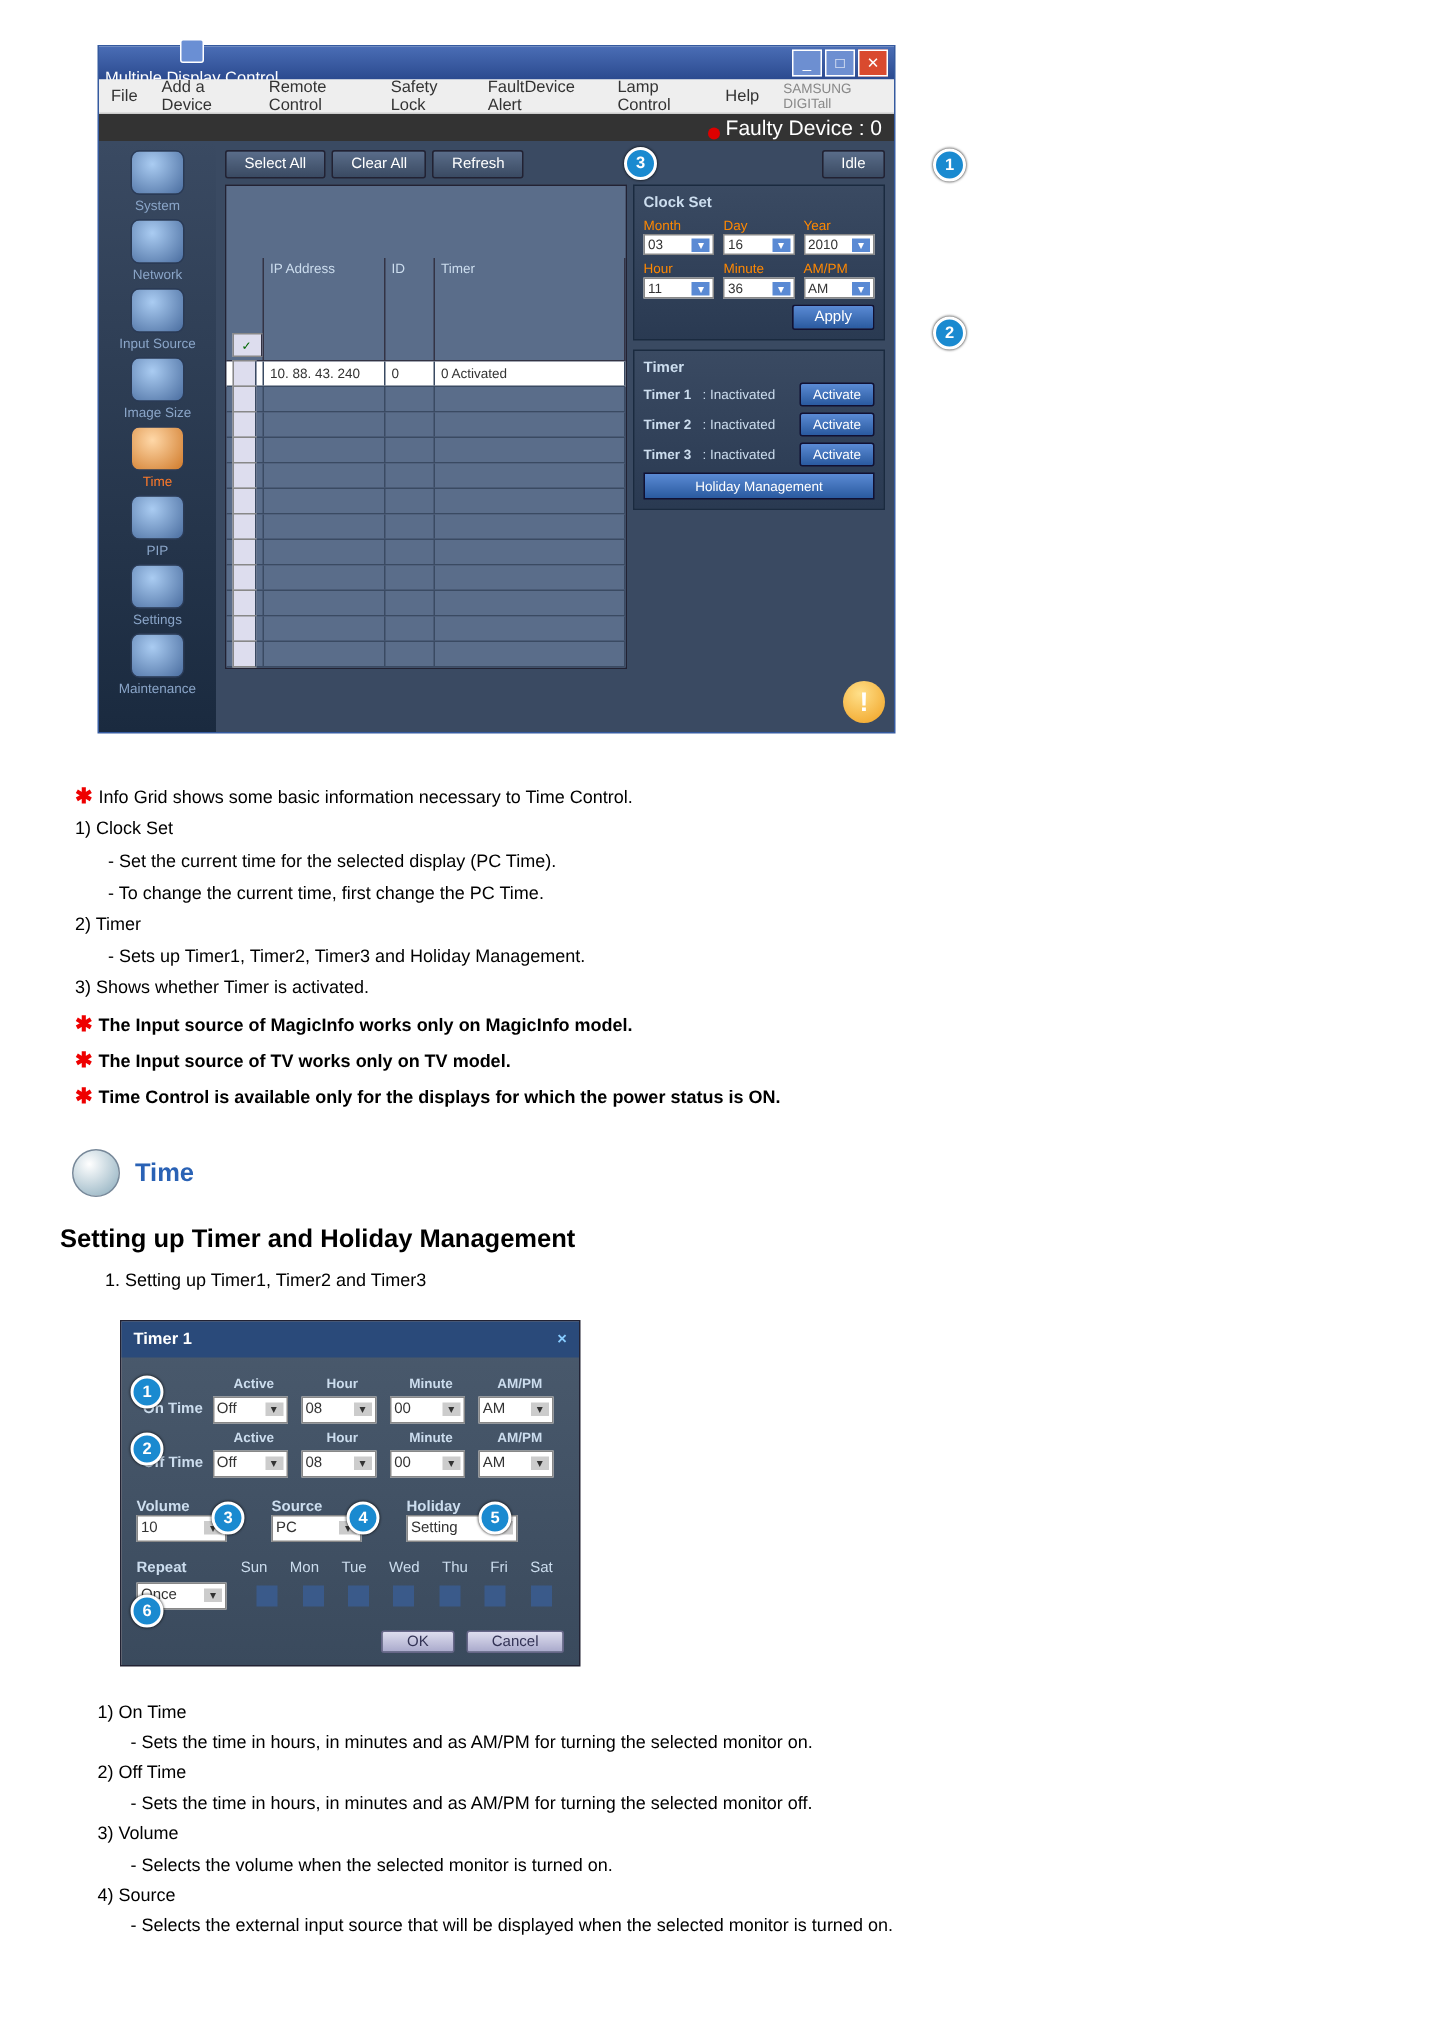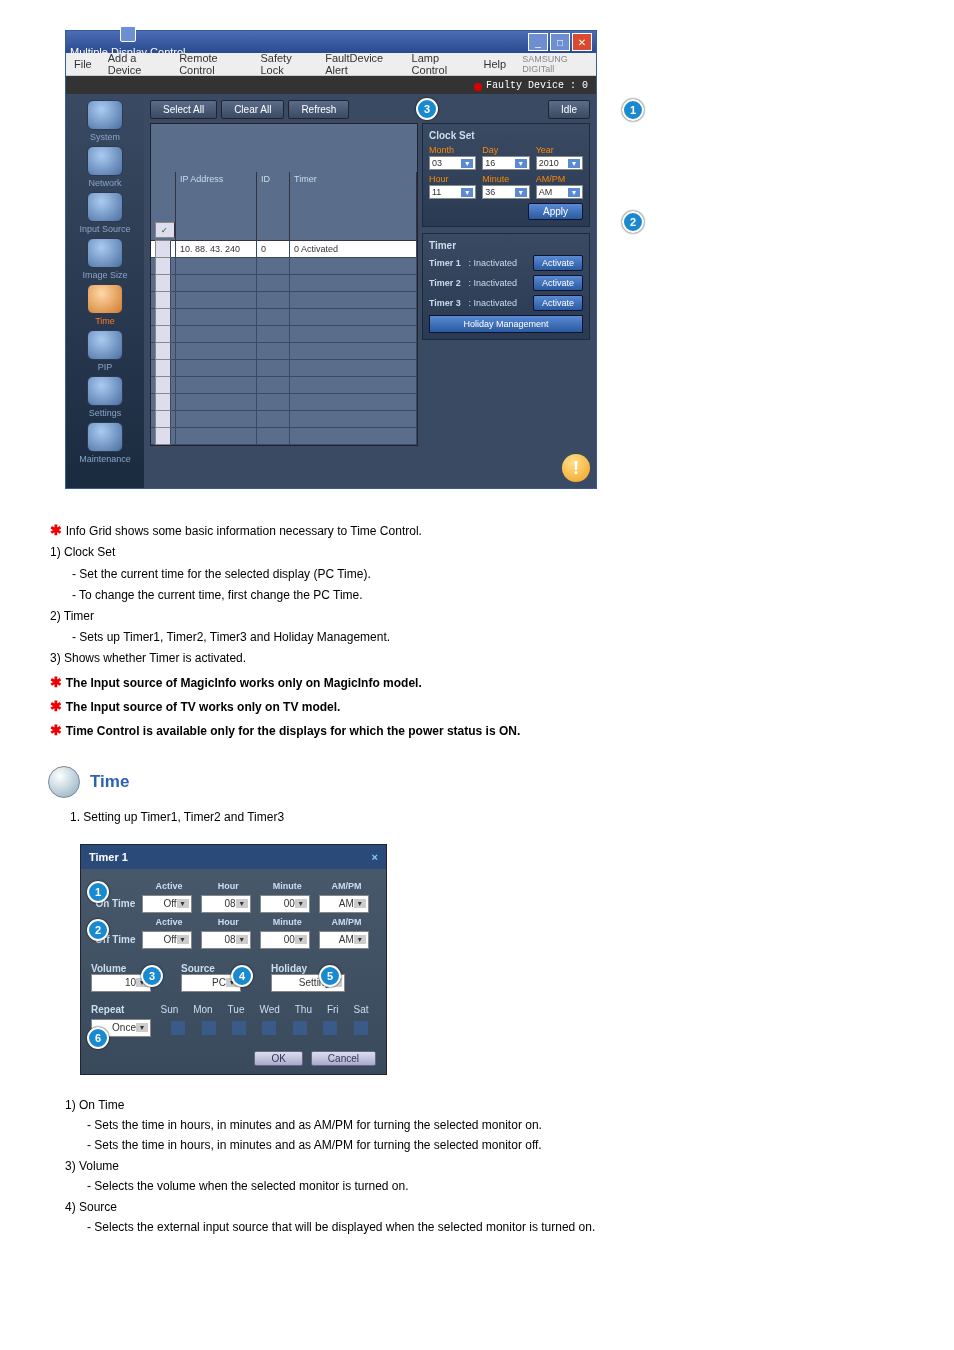--- a/index.html
+++ b/index.html
@@ -10,21 +10,21 @@
   .titlebar { background:linear-gradient(#4a6db5,#2b4a8f); height:22px; color:#fff; font-size:11px; padding:0 4px; display:flex; align-items:center; justify-content:space-between;}
   .titlebar .left { display:flex; align-items:center; gap:4px;flex-direction:column;}
   .app-icon { width:14px; height:14px; background:#6a8fd4; border:1px solid #fff; border-radius:2px;}
   .win-btns { display:flex; gap:2px;}
   .win-btn { width:18px; height:16px; background:#6d8fd1; border:1px solid #fff; font-size:10px; color:#fff; display:flex; align-items:center; justify-content:center;}
   .win-btn.close { background:#d94a2e;}
   .menubar { background:#eee; border-bottom:1px solid #ccc; height:22px; display:flex; align-items:center; font-size:11px; color:#333; position:relative;}
   .menubar span { padding:0 8px;}
   .menubar .right { margin-left:auto; font-size:9px; color:#888; padding-right:6px;}
   .faulty-bar { background:#333; height:18px; display:flex; align-items:center; justify-content:flex-end; padding-right:8px;}
-  .faulty-label { color:#fff; font-size:10px; display:flex; align-items:flex-end; gap:4px;font-family:Liberation Mono, monospace;}
+  .faulty-label { color:#fff; font-size:14px; display:flex; align-items:flex-end; gap:4px;}
   .faulty-dot { width:8px; height:8px; background:#d00; border-radius:50%;}
   
   .app-body { display:flex; background:#1a2a3f; }
   .sidebar { width:78px; background:linear-gradient(#3a4a62,#1a2a3f); padding:6px 0 10px 0; display:flex; flex-direction:column; align-items:center; gap:4px;}
   .sidebar-item { width:60px; display:flex; flex-direction:column; align-items:center; gap:2px; }
   .sidebar-icon { width:34px; height:28px; background:radial-gradient(circle at 40% 30%, #aaccf2, #4a6d9f); border-radius:6px; border:1px solid #2a3a55;}
   .sidebar-item span { font-size:9px; color:#8aa5c8;}
   .sidebar-item.active span { color:#ff7a2a;}
   .sidebar-item.active .sidebar-icon { background:radial-gradient(circle at 40% 30%, #ffd8a8, #d07a2a);}
   
@@ -79,21 +79,21 @@
   .numlist { margin-left:50px; font-size:12px;}
   
   
   .dialog-window { width:305px; margin:20px 0 20px 60px; background:linear-gradient(#4a5a6d,#3a4a5d); border:1px solid #223; position:relative; padding-bottom:6px;}
   .dialog-title { background:#2a4a7a; color:#fff; font-size:11px; font-weight:bold; padding:6px 8px; display:flex; justify-content:space-between;}
   .dialog-close { color:#8cf; cursor:pointer;}
   .dialog-body { padding:10px; color:#cde; font-size:10px;}
   .dlg-grid { width:100%; border-collapse:collapse;}
   .dlg-grid th { color:#cde; font-size:9px; font-weight:bold; padding:2px; text-align:center;}
   .dlg-grid td { padding:2px; text-align:center;}
-  .dlg-sel { background:#fff; color:#333; font-size:10px; border:1px solid #888; height:16px; display:flex; align-items:center; width:44px; padding:0 2px; justify-content:flex-end;}
+  .dlg-sel { background:#fff; color:#333; font-size:10px; border:1px solid #888; height:16px; display:flex; align-items:center; width:44px; padding:0 2px; justify-content:space-between;}
   .dlg-sel .arr { background:#ccc; color:#333; width:12px; text-align:center; font-size:8px;}
   .rowlabel { color:#cde; font-size:10px; font-weight:bold;}
   .day-chk { width:14px; height:14px; background:#3a5a8a;}
   .dlg-btns { display:flex; gap:8px; justify-content:flex-end; padding:4px 10px 2px 10px;}
   .dlg-btn { background:linear-gradient(#dde,#aac); color:#335; font-size:10px; padding:1px 16px; border:1px solid #668; border-radius:2px;}
   
   .desc-section { margin-left:45px; margin-top:20px; font-size:12px; line-height:1.7;}
 </style>
 </head>
 <body>
@@ -372,20 +372,21 @@
   <div class="item"><span class="star">✱</span><span class="bold">The Input source of MagicInfo works only on MagicInfo model.</span></div>
   <div class="item"><span class="star">✱</span><span class="bold">The Input source of TV works only on TV model.</span></div>
   <div class="item"><span class="star">✱</span><span class="bold">Time Control is available only for the displays for which the power status is ON.</span></div>
 </div>
 
 <div class="section-heading">
   <div class="sec-icon"></div>
   <div class="sec-title">Time</div>
 </div>
 
+<div class="subtitle">Setting up Timer and Holiday Management</div>
 <div class="numlist">1.  Setting up Timer1, Timer2 and Timer3</div>
 
 <div class="dialog-window">
   <div class="dialog-title">
     <span>Timer 1</span>
     <span class="dialog-close">×</span>
   </div>
   <div class="dialog-body">
     <table class="dlg-grid">
       <tbody>
@@ -521,20 +522,21 @@
   <div class="callout" style="top:74px; left:6px;">2</div>
   <div class="callout" style="top:120px; left:60px;">3</div>
   <div class="callout" style="top:120px; left:150px;">4</div>
   <div class="callout" style="top:120px; left:238px;">5</div>
   <div class="callout" style="top:182px; left:6px;">6</div>
 </div>
 
 <div class="desc-section">
   <div>1) On Time</div>
   <div class="sub" style="margin-left:22px;">- Sets the time in hours, in minutes and as AM/PM for turning the selected monitor on.</div>
+  <div>2) Off Time</div>
   <div style="margin-left:22px;">- Sets the time in hours, in minutes and as AM/PM for turning the selected monitor off.</div>
   <div>3) Volume</div>
   <div style="margin-left:22px;">- Selects the volume when the selected monitor is turned on.</div>
   <div>4) Source</div>
   <div style="margin-left:22px;">- Selects the external input source that will be displayed when the selected monitor is turned on.</div>
 </div>
 
 </div>
 
 </body></html>

